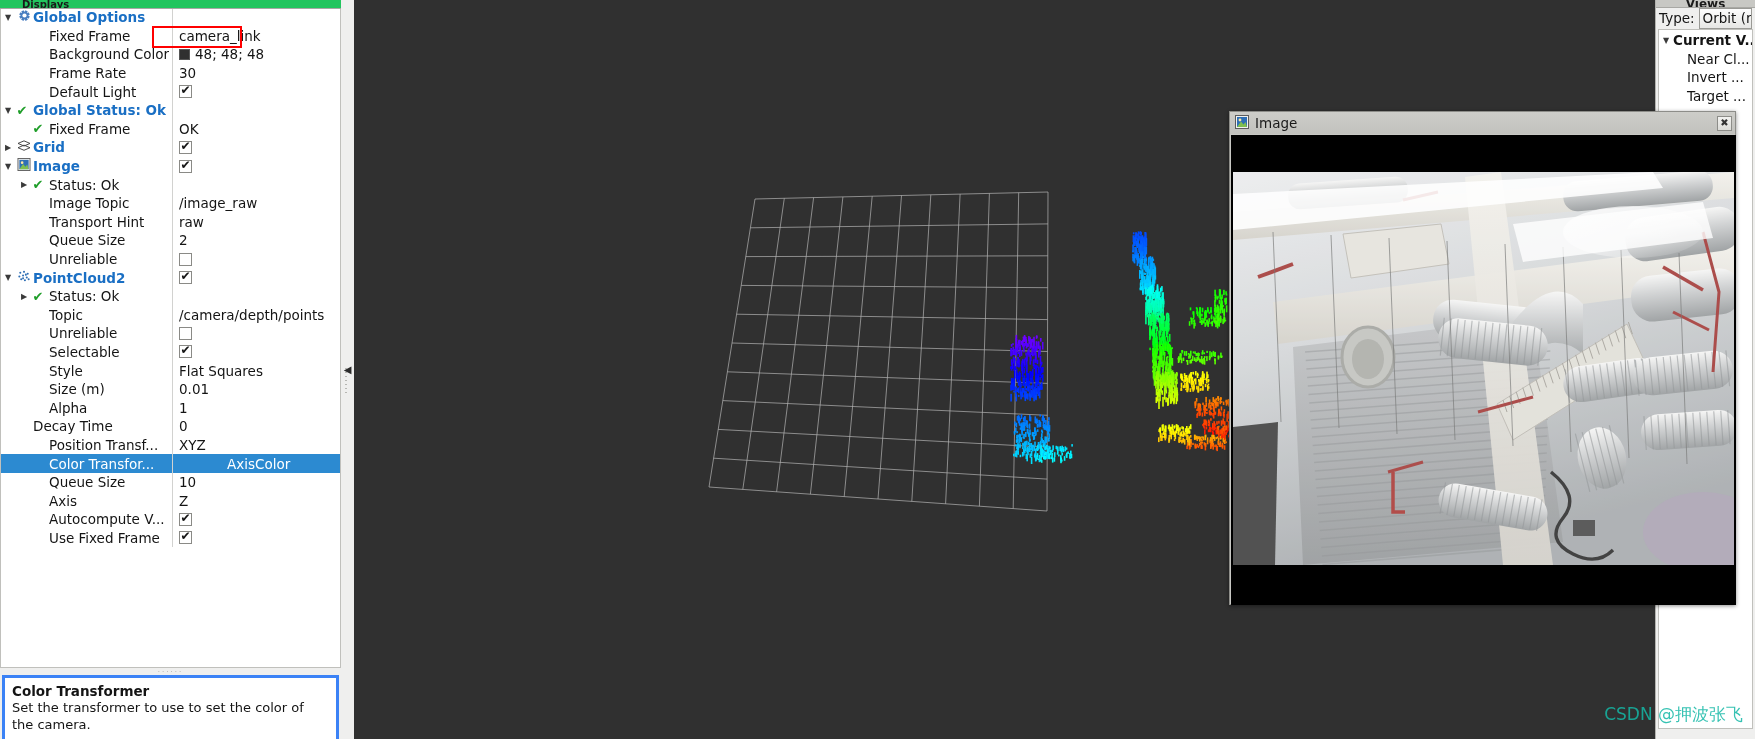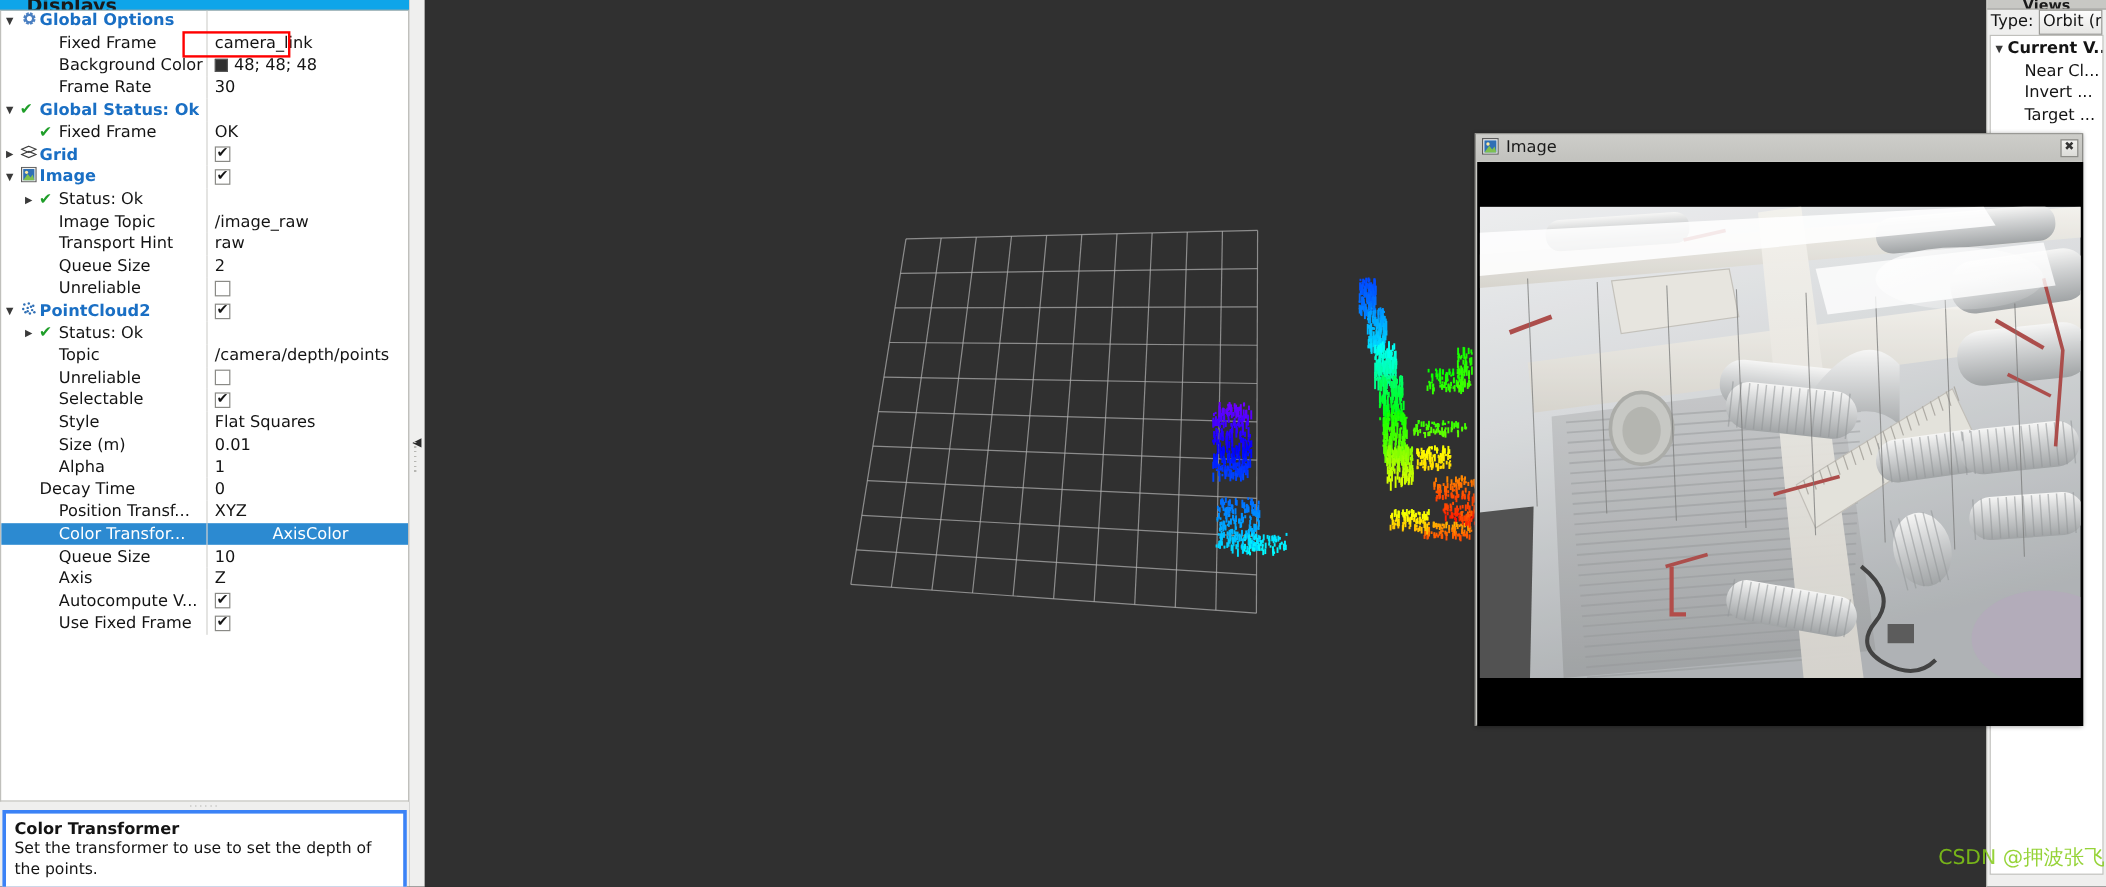--- a/index.html
+++ b/index.html
@@ -6,23 +6,23 @@
   html,body { width:1755px; height:739px; overflow:hidden;
     font-family:"DejaVu Sans","Liberation Sans",sans-serif; }
   body { background:#2d2d2d; position:relative; }
 
   
   #left-panel{
     position:absolute; left:0; top:0; width:341px; height:739px;
     background:#efefee; display:flex; flex-direction:column;
   }
   #displays-title{
-    height:9px; background:#0ea5e9; border-bottom:1px solid #a8a8a4;
+    height:9px; background:#22c55e; border-bottom:1px solid #a8a8a4;
     position:relative; overflow:hidden; flex:none;
-    font-size:16px; font-weight:bold; color:#1a1a1a;
+    font-size:10px; font-weight:bold; color:#1a1a1a;
     padding-left:22px; line-height:9px;
   }
   #tree-wrap{
     flex:none; height:659px; background:#ffffff;
     border:1px solid #c0c0bc; border-top:none;
     overflow:hidden; position:relative;
   }
   #tree{ position:absolute; left:0; top:-1px; width:100%; }
   .row{ height:18.6px; display:flex; align-items:center; position:relative; font-size:13.5px; color:#141414; }
   .row.sel{ background:#2c8ad1; color:#fff;gap:48px; }
@@ -104,22 +104,22 @@
   #img-title{ font-size:13.5px; color:#1a1a1a; margin-left:6px; flex:1; }
   #img-close{ width:15px; height:15px; border:1px solid #8d8d89;
     background:linear-gradient(#f2f2f0,#dcdcd8); font-size:10px; color:#333;
     display:flex; align-items:center; justify-content:center; line-height:1;}
   #img-body{ position:absolute; left:1px; top:23px; width:505px; height:470px;
     background:#000; overflow:hidden; }
   #photo{ position:absolute; left:2px; top:37px; width:501px; height:393px; overflow:hidden;}
   #photo svg{ display:block; }
 
   
-  #watermark{ position:absolute; right:1px; bottom:13px; font-size:17px;
-    color:#84cc16; opacity:.85; white-space:nowrap;
+  #watermark{ position:absolute; right:12px; bottom:13px; font-size:17px;
+    color:#14b8a6; opacity:.85; white-space:nowrap;
     font-family:"DejaVu Sans","Liberation Sans",sans-serif; }
 </style>
 </head>
 <body>
 
 <div id="left-panel">
   <div id="displays-title">Displays</div>
 
   <div id="tree-wrap">
     <div id="tree">
@@ -173,20 +173,30 @@
           <div class="namecell" style="padding-left: 16px;">
             <span class="arrow none"></span>
             <span class="icoslot"></span>
             <span class="lbl">Frame Rate</span>
           </div>
           <div class="valcell">
             <span>30</span>
           </div>
         </div>
         <div class="row">
+          <div class="namecell" style="padding-left: 16px;">
+            <span class="arrow none"></span>
+            <span class="icoslot"></span>
+            <span class="lbl">Default Light</span>
+          </div>
+          <div class="valcell">
+            <span class="chk on"></span>
+          </div>
+        </div>
+        <div class="row">
           <div class="namecell" style="padding-left: 0px;">
             <span class="arrow d"></span>
             <span class="icoslot">
               <span class="tick">✔</span>
             </span>
             <span class="lbl bluebold">Global Status: Ok</span>
           </div>
           <div class="valcell"></div>
         </div>
         <div class="row">
@@ -450,21 +460,21 @@
           </div>
         </div>
       </div>
     <div class="hl-box" id="ff-highlight" style="left: 151px; top: 17px; width: 90px; height: 22px;"></div>
   </div>
 
   <div id="splitdots">······</div>
 
   <div id="desc">
     <div id="desc-title">Color Transformer</div>
-    <div>Set the transformer to use to set the depth of the points.</div>
+    <div>Set the transformer to use to set the color of the camera.</div>
   </div>
 </div>
 
 <div id="handle">
   <div id="handle-dots"></div>
   <span id="handle-arrow">◀</span>
 </div>
 
 <div id="viewport">
   <svg id="grid-svg" width="1301" height="739">

